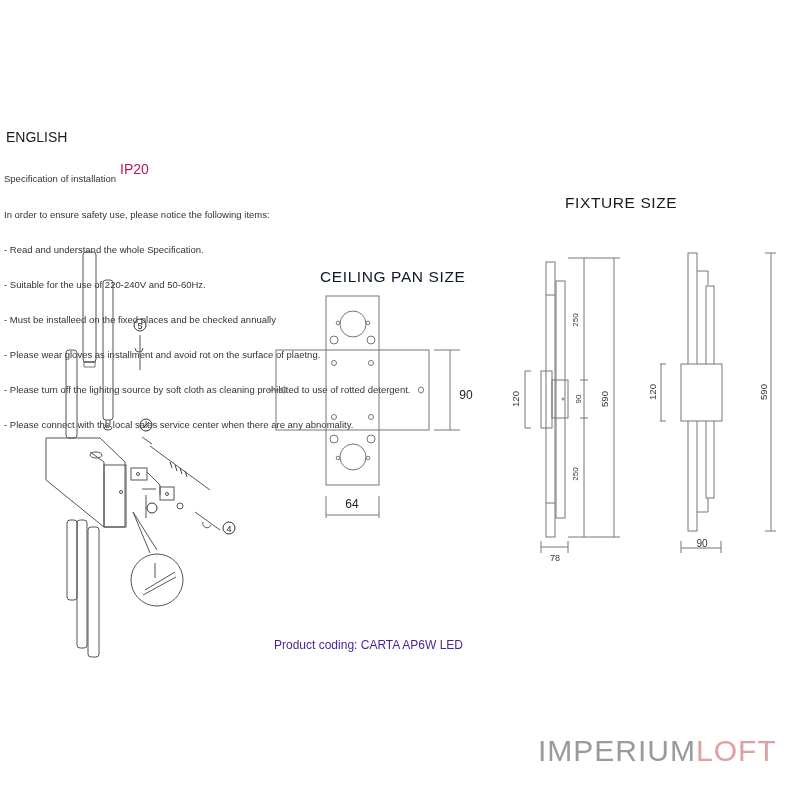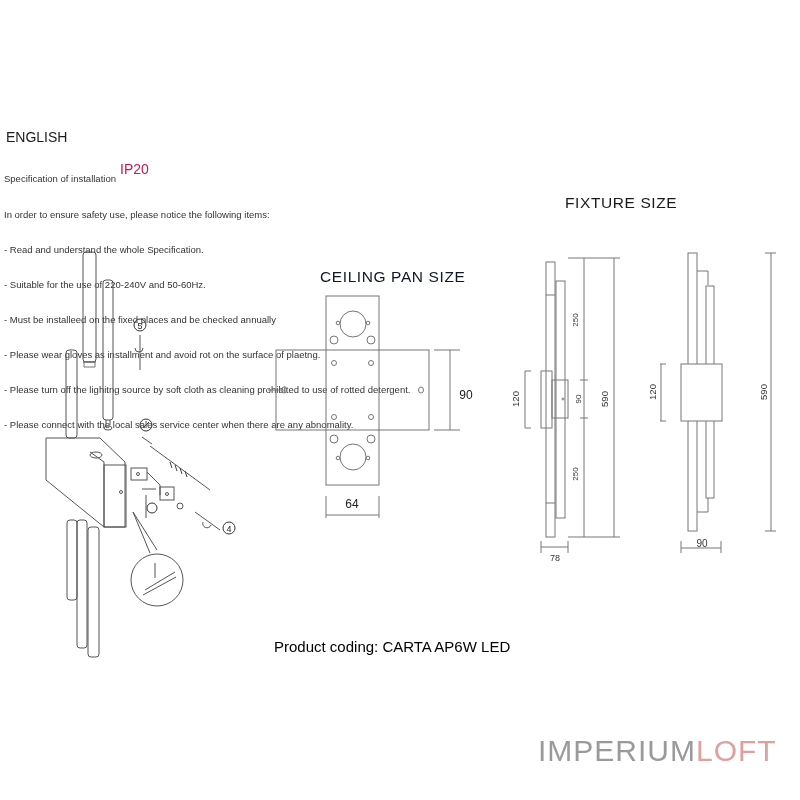--- a/index.html
+++ b/index.html
@@ -4,21 +4,21 @@
 <style>
   html, body { margin: 0; padding: 0; background: #ffffff; }
   body { width: 800px; height: 800px; position: relative; overflow: hidden; font-family: "Liberation Sans", sans-serif; color: #222; }
   .abs { position: absolute; }
   .lang { left: 6px; top: 129px; font-size: 14px; color: #1a1a1a; }
   .ip { left: 120px; top: 129px; font-size: 14px; color: #be185d; margin-top: 32px; }
   .spec { left: 4px; top: 150px; font-size: 9.5px; line-height: 11.7px; color: #333; white-space: pre; }
   .spec div { margin: 0; }
   .title-ceiling { left: 320px; top: 268px; font-size: 15.5px; letter-spacing: 0.6px; color: #0f172a; }
   .title-fixture { left: 565px; top: 194px; font-size: 15.5px; letter-spacing: 0.6px; color: #1a1a1a; font-weight: normal; }
-  .coding { left: 274px; top: 638px; font-size: 15px; color: #000000; }
+  .coding { left: 274px; top: 638px; font-size: 12px; color: #4c1d95; }
   .brand { left: 538px; top: 734px; font-size: 30px; letter-spacing: 1px; font-weight: 400; text-align: center; }
   .brand .a { color: #9a9a9a; }
   .brand .b { color: #e0a0a0; }
   svg text { font-family: "Liberation Sans", sans-serif; }
 </style>
 </head>
 <body>
 
 <div class="abs lang">ENGLISH</div>
 <div class="abs ip">IP20</div>

